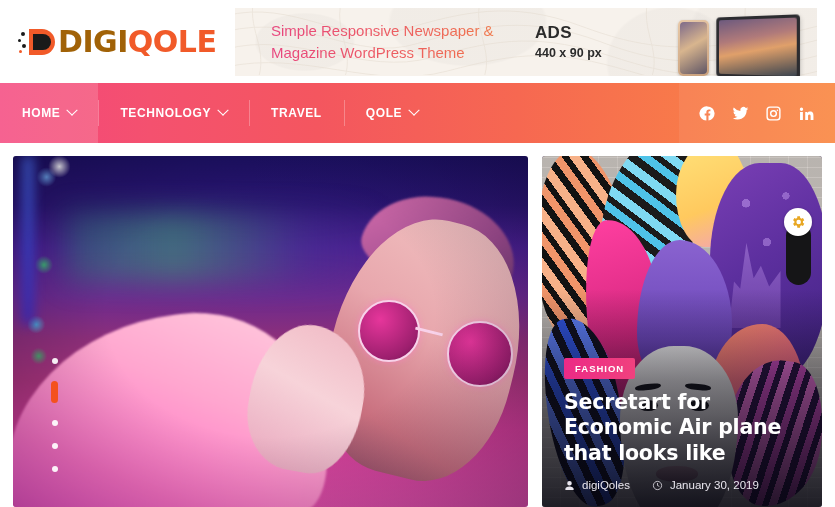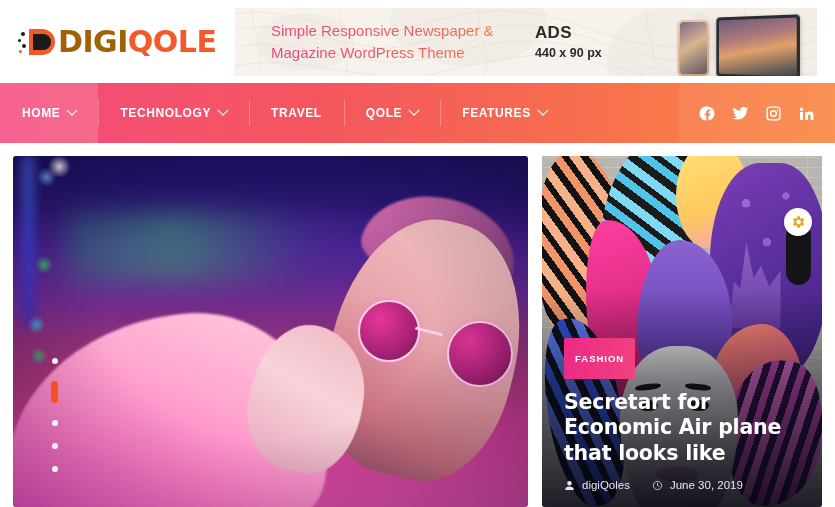--- a/index.html
+++ b/index.html
@@ -324,21 +324,21 @@
     background:linear-gradient(180deg, rgba(5,5,15,0) 0%, rgba(5,5,15,.45) 42%, rgba(5,5,15,.86) 100%);
   }
   .card-body {
     position:absolute; left:22px; right:18px; bottom:16px; z-index:4;
   }
   .badge {
     display:inline-block;
     background:linear-gradient(90deg,#ec2a86,#f0417e);
     color:#fff; font-size:9.5px; font-weight:bold;
     letter-spacing:1px;
-    padding:15px 11px; border-radius:2px;
+    padding:5px 11px; border-radius:2px;
     margin-bottom:11px;
   }
   .card-title {
     color:#fff; font-size:20.5px; font-weight:bold;
     line-height:1.24; letter-spacing:-0.2px;
     margin-bottom:13px;
     font-family:"DejaVu Sans", sans-serif;
   }
   .card-meta { display:flex; align-items:flex-end; gap:22px; }
   .meta { display:flex; align-items:center; gap:7px; color:#e9e6ee; font-size:11.5px; }
@@ -436,24 +436,20 @@
 
       <div class="nav-item">
         <span>TRAVEL</span>
       </div>
 
       <div class="nav-item">
         <span>QOLE</span>
         <span class="caret"></span>
       </div>
 
-      <div class="nav-item">
-        <span>FEATURES</span>
-        <span class="caret"></span>
-      </div>
     </div>
 
     <div class="nav-right">
       <div class="social-group">
         <span class="soc">
           <svg viewBox="0 0 24 24">
               <path d="M12 2a10 10 0 1 0-1.6 19.9v-7h-2.4V12h2.4V9.9c0-2.4 1.4-3.7 3.6-3.7 1 0 2.1.2 2.1.2v2.3h-1.2c-1.2 0-1.5.7-1.5 1.5V12h2.6l-.4 2.9h-2.2v7A10 10 0 0 0 12 2z"></path>
             </svg>
         </span>
         <span class="soc">
@@ -542,19 +538,19 @@
             <svg viewBox="0 0 24 24">
                 <path d="M12 12a5 5 0 1 0 0-10 5 5 0 0 0 0 10zm0 2c-5 0-9 2.6-9 5.3V22h18v-2.7c0-2.7-4-5.3-9-5.3z"></path>
               </svg>
             <span>digiQoles</span>
           </span>
           <span class="meta date">
             <svg viewBox="0 0 24 24">
                 <circle cx="12" cy="12" r="9"></circle>
                 <polyline points="12,6.5 12,12 16,14"></polyline>
               </svg>
-            <span>June 30, 2019</span>
+            <span>January 30, 2019</span>
           </span>
         </div>
       </div>
     </div>
   </div>
 </div>
 
 </body></html>

